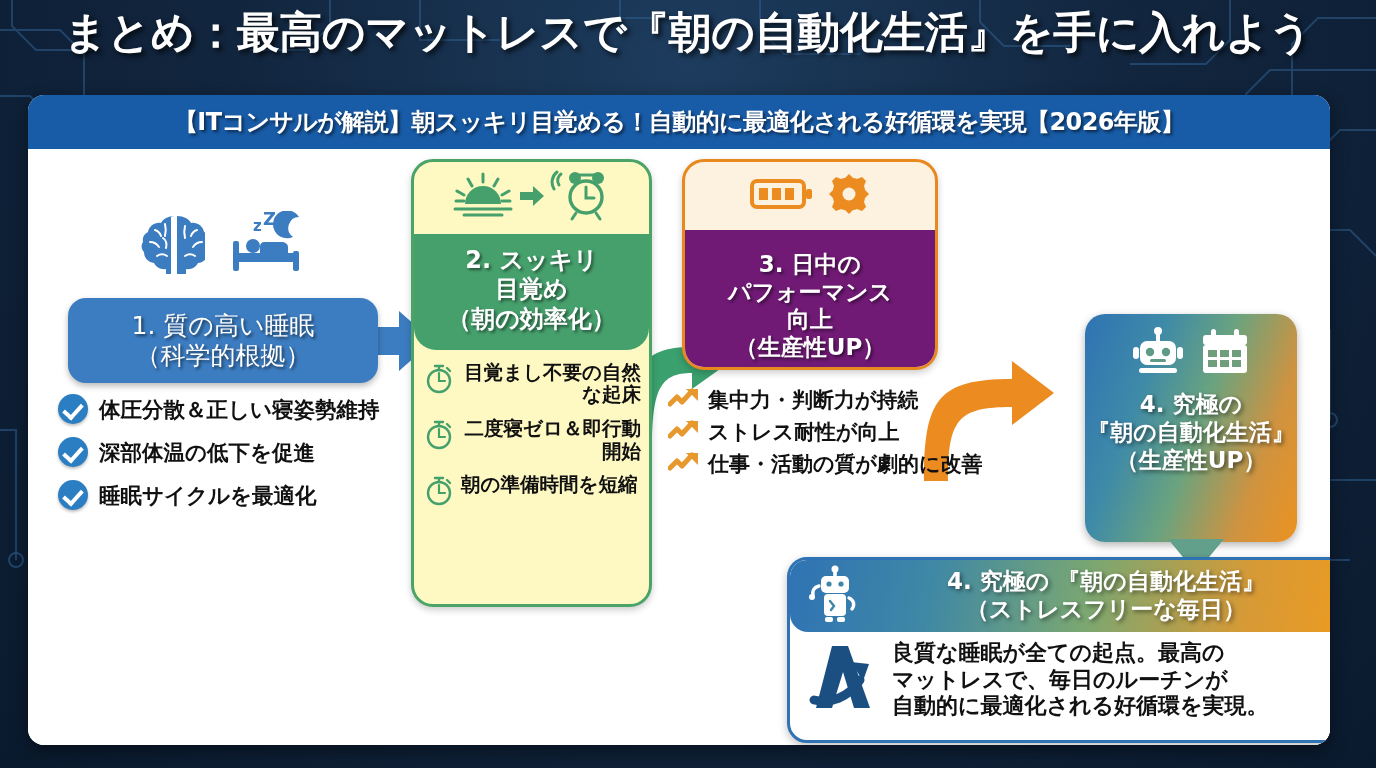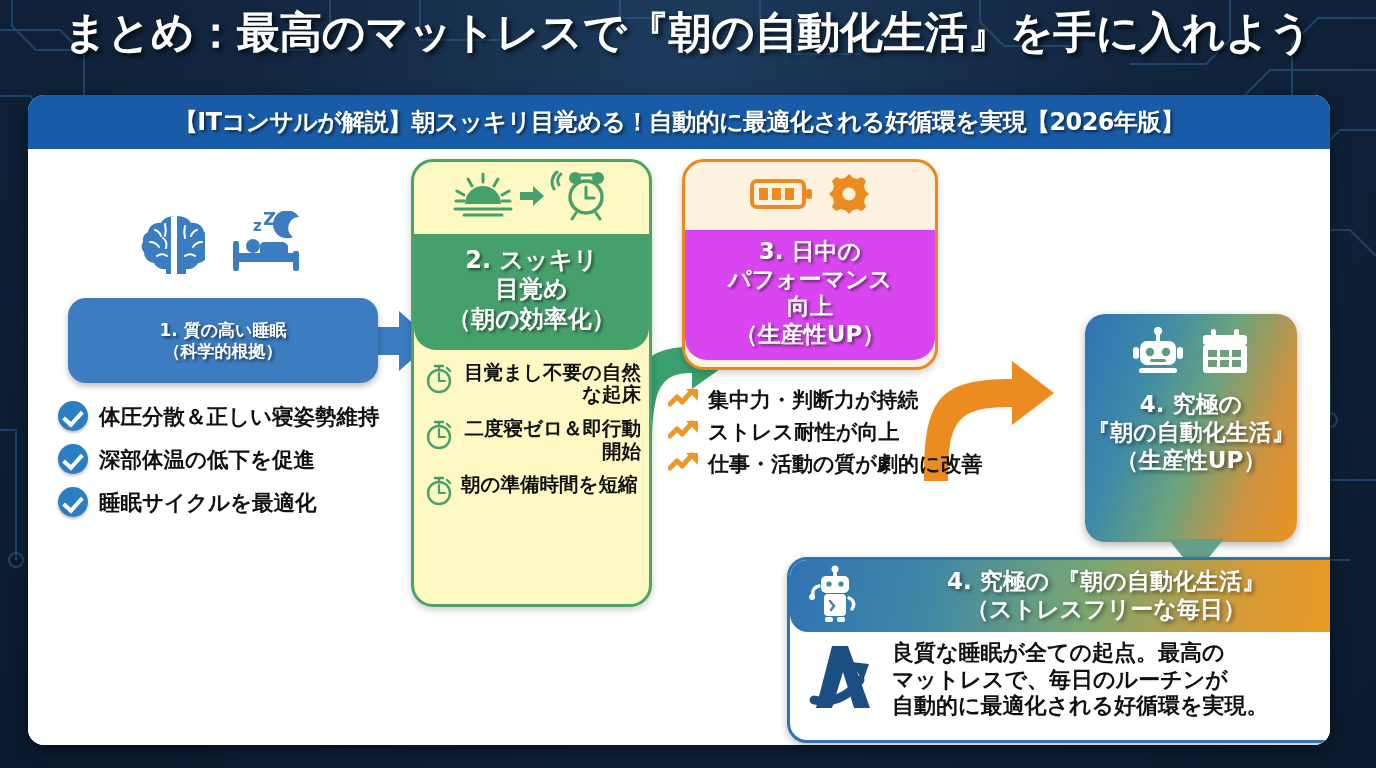--- a/index.html
+++ b/index.html
@@ -55,24 +55,24 @@
 
   
   .s1-icons{left:95px;top:60px;width:200px;height:80px;text-align:center;}
   .s1-box{
     left:40px;top:147px;width:310px;height:85px;
     background:#3c7cc0;border-radius:18px;
     display:flex;align-items:center;justify-content:center;
     box-shadow:0 3px 6px rgba(0,0,0,.28);
   }
   .s1-box .t{
-    color:#fff;font-size:17px;font-weight:bold;line-height:1.18;
+    color:#fff;font-size:25px;font-weight:normal;line-height:1.18;
     text-align:center;text-shadow:2px 2px 3px rgba(0,0,0,.55);
   }
-  .s1-list{left:30px;top:250px;width:390px;}
+  .s1-list{left:30px;top:243px;width:390px;}
   .s1-list .row{display:flex;align-items:center;margin-bottom:13px;}
   .chk{
     width:30px;height:30px;border-radius:50%;background:#2b7ec1;
     flex:0 0 30px;margin-right:11px;position:relative;
     box-shadow:0 2px 3px rgba(0,0,0,.25);
   }
   .chk:after{
     content:"";position:absolute;left:9px;top:6px;
     width:8px;height:15px;border:solid #fff;border-width:0 4px 4px 0;
     transform:rotate(42deg);
@@ -98,21 +98,21 @@
   .s2-list .row{display:flex;align-items:flex-start;margin-bottom:11px;}
   .s2-list .lbl{font-size:19.5px;font-weight:bold;color:#111;line-height:1.16;margin-left:7px;}
 
   
   .s3-card{
     left:654px;top:8px;width:250px;height:205px;
     background:#fdf1df;border:3px solid #e8891d;border-radius:22px;
     overflow:hidden;box-shadow:0 3px 7px rgba(0,0,0,.2);
   }
   .s3-iconbar{height:68px;display:flex;align-items:center;justify-content:center;gap:14px;}
-  .s3-head{background:#d946ef;padding:8px 4px 12px;border-radius:0 0 22px 22px;}
+  .s3-head{background:#701a75;padding:21px 4px 12px;border-radius:0 0 22px 22px;}
   .s3-head .t{
     color:#fff;font-size:23px;font-weight:bold;line-height:1.2;text-align:center;
     text-shadow:2px 2px 3px rgba(0,0,0,.5);
   }
   .s3-list{left:640px;top:235px;width:420px;}
   .s3-list .row{display:flex;align-items:center;margin-bottom:4px;}
   .s3-list .lbl{font-size:21px;font-weight:bold;color:#111;white-space:nowrap;margin-left:6px;}
 
   
   .s4-card{

